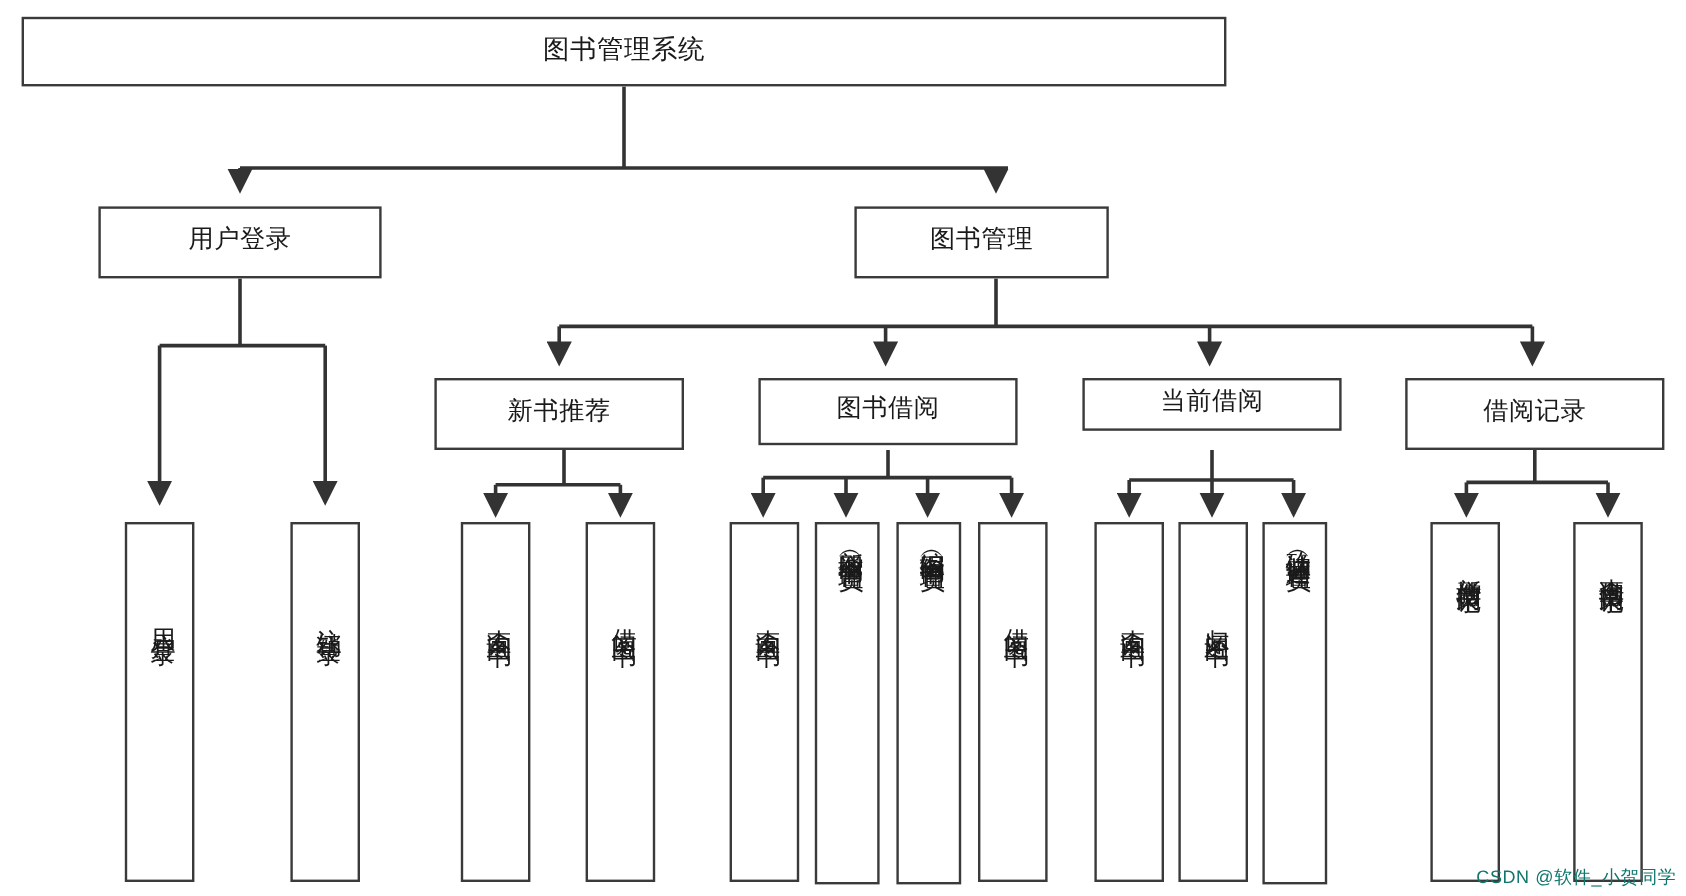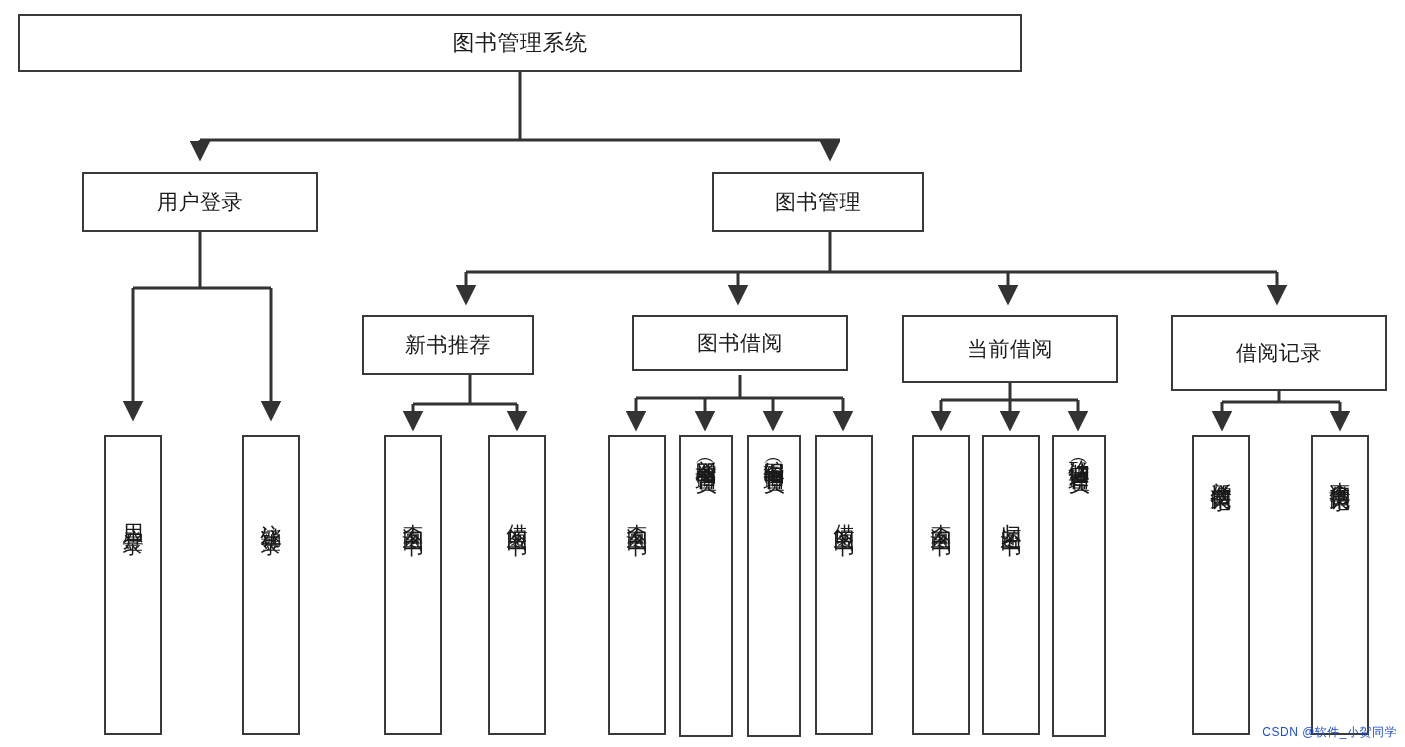--- a/index.html
+++ b/index.html
@@ -26,20 +26,21 @@
   }
   .node {
     position: absolute;
     box-sizing: border-box;
     border: 2px solid #3a3a3a;
     background: #ffffff;
     display: flex;
     align-items: center;
     justify-content: center;
     color: #1a1a1a;
+    font-family: Liberation Mono, monospace;
   }
   .node .label {
     display: block;
     text-align: center;
     line-height: 1.02;
     letter-spacing: 0.5px;
     white-space: pre;
   }
   
   .node.horiz .label {
@@ -62,22 +63,22 @@
     letter-spacing: 4px;
     white-space: nowrap;
   }
   .node.vert.tall .label {
     letter-spacing: 2px;
   }
   #watermark {
     position: absolute;
     right: 8px;
     bottom: 6px;
-    font-size: 12px;
-    color: #1d4ed8;
+    font-size: 15px;
+    color: #0f766e;
     letter-spacing: 0.5px;
     white-space: nowrap;
     user-select: none;
   }
 </style>
 </head>
 <body>
 
 <div id="canvas">
 
@@ -135,30 +136,30 @@
     <span class="label">图书管理系统</span>
   </div>
 
   <div class="node horiz" style="left:82px; top:172px; width:236px; height:60px;">
     <span class="label">用户登录</span>
   </div>
   <div class="node horiz" style="left:712px; top:172px; width:212px; height:60px;">
     <span class="label">图书管理</span>
   </div>
 
-  <div class="node horiz" style="left:362px; top:315px; width:172px; height:60px;">
+  <div class="node horiz" style="left:362px; top:315px; width:208px; height:60px;">
     <span class="label">新书推荐</span>
   </div>
   <div class="node horiz" style="left:632px; top:315px; width:216px; height:56px;">
     <span class="label">图书借阅</span>
   </div>
-  <div class="node horiz" style="left:902px; top:315px; width:216px; height:68px;">
+  <div class="node horiz" style="left:902px; top:315px; width:216px; height:44px;">
     <span class="label">当前借阅</span>
   </div>
-  <div class="node horiz" style="left:1171px; top:315px; width:216px; height:76px;">
+  <div class="node horiz" style="left:1171px; top:315px; width:216px; height:60px;">
     <span class="label">借阅记录</span>
   </div>
 
   <div class="node vert" style="left:104px; top:435px; width:58px; height:300px; padding-top:70px;">
     <span class="label">用户登录</span>
   </div>
   <div class="node vert" style="left:242px; top:435px; width:58px; height:300px; padding-top:70px;">
     <span class="label">注销登录</span>
   </div>
 

